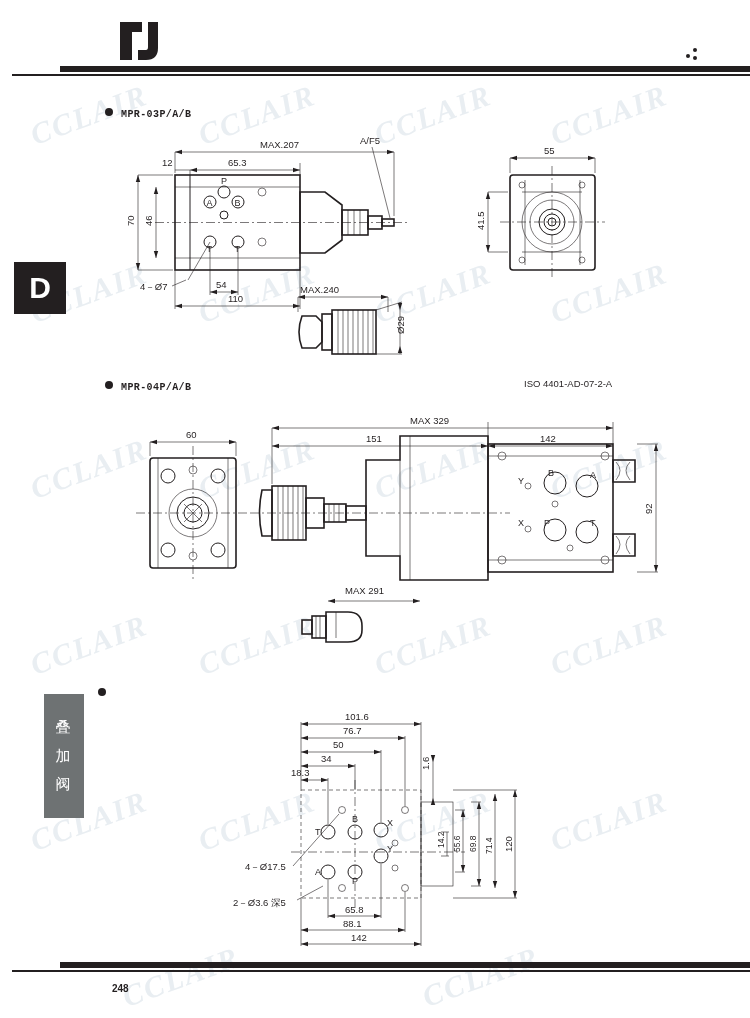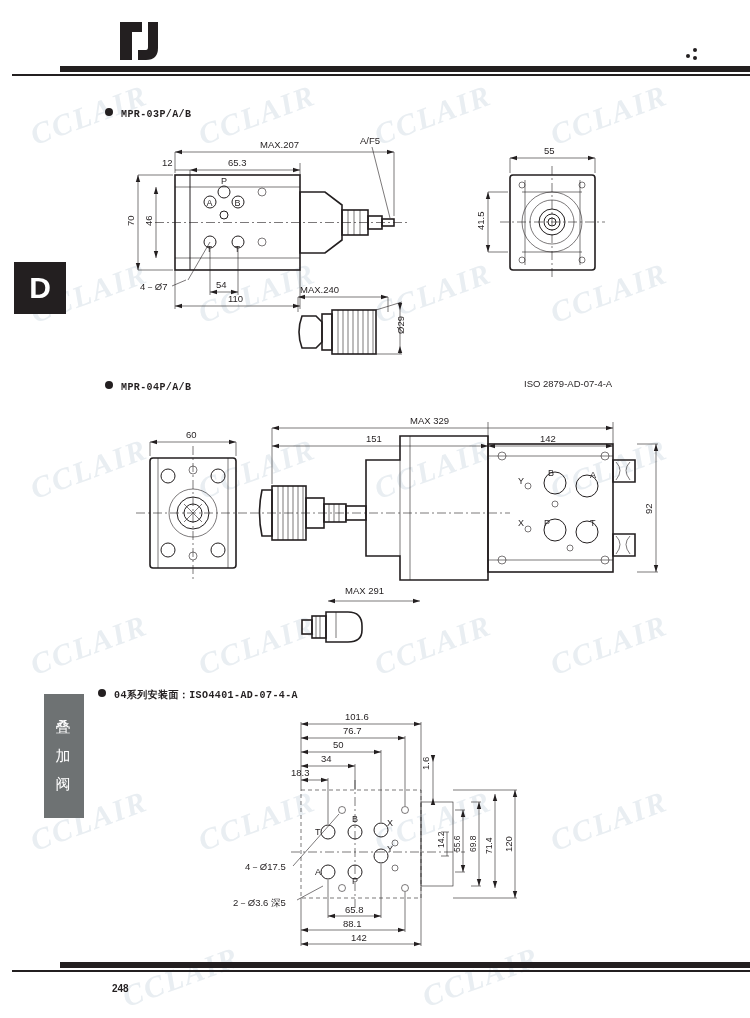--- a/index.html
+++ b/index.html
@@ -289,21 +289,21 @@
   <path d="M378 122 l-2.2 -7 h4.4 z" fill="#231f20"></path>
   <line class="thinl" x1="378" y1="62" x2="398" y2="62"></line>
   <line class="thinl" x1="378" y1="122" x2="398" y2="122"></line>
   <text class="dimtxt" x="374" y="100" transform="rotate(-90 374 100)">41.5</text>
 </svg>
 </div>
 
 <div class="sec-head" style="left:105px; top:381px;">
   <span class="bullet"></span><span>MPR-04P/A/B</span>
 </div>
-<div style="position:absolute; left:524px; top:378px; font-size:9.5px; z-index:2;">ISO 2879-AD-07-4-A</div>
+<div style="position:absolute; left:524px; top:378px; font-size:9.5px; z-index:2;">ISO 4401-AD-07-2-A</div>
 
 <div class="dwg" style="left:100px; top:398px;">
 <svg width="580" height="265" viewBox="0 0 580 265">
 
   <rect class="ln-h" x="50" y="60" width="86" height="110" rx="3"></rect>
   <line class="thinl" x1="58" y1="60" x2="58" y2="170"></line>
   <line class="thinl" x1="128" y1="60" x2="128" y2="170"></line>
   <circle class="thinl" cx="93" cy="115" r="24"></circle>
   <circle class="ln" cx="93" cy="115" r="16"></circle>
   <circle class="ln" cx="93" cy="115" r="9"></circle>
@@ -408,21 +408,21 @@
   <g class="thinl">
     <line x1="216" y1="218" x2="216" y2="240"></line>
     <line x1="220" y1="218" x2="220" y2="240"></line>
   </g>
   <path class="ln-h" d="M226 214 h22 q14 0 14 14 v4 q0 12 -14 12 h-22 Z"></path>
   <line class="thinl" x1="236" y1="214" x2="236" y2="240"></line>
 </svg>
 </div>
 
 <div class="sec-head" style="left:98px; top:688px;">
-  <span class="bullet"></span><span>04系列安装面：ISO4401-AD-07-4-A</span>
+  <span class="bullet"></span>
 </div>
 
 <div class="dwg" style="left:215px; top:706px;">
 <svg width="330" height="250" viewBox="0 0 330 250">
 
   <rect class="dash" x="86" y="84" width="120" height="108"></rect>
   <rect class="thinl" x="206" y="96" width="32" height="84"></rect>
   <line class="thinl" x1="206" y1="84" x2="206" y2="192"></line>
 
   <circle class="ln" cx="113" cy="126" r="7"></circle>

